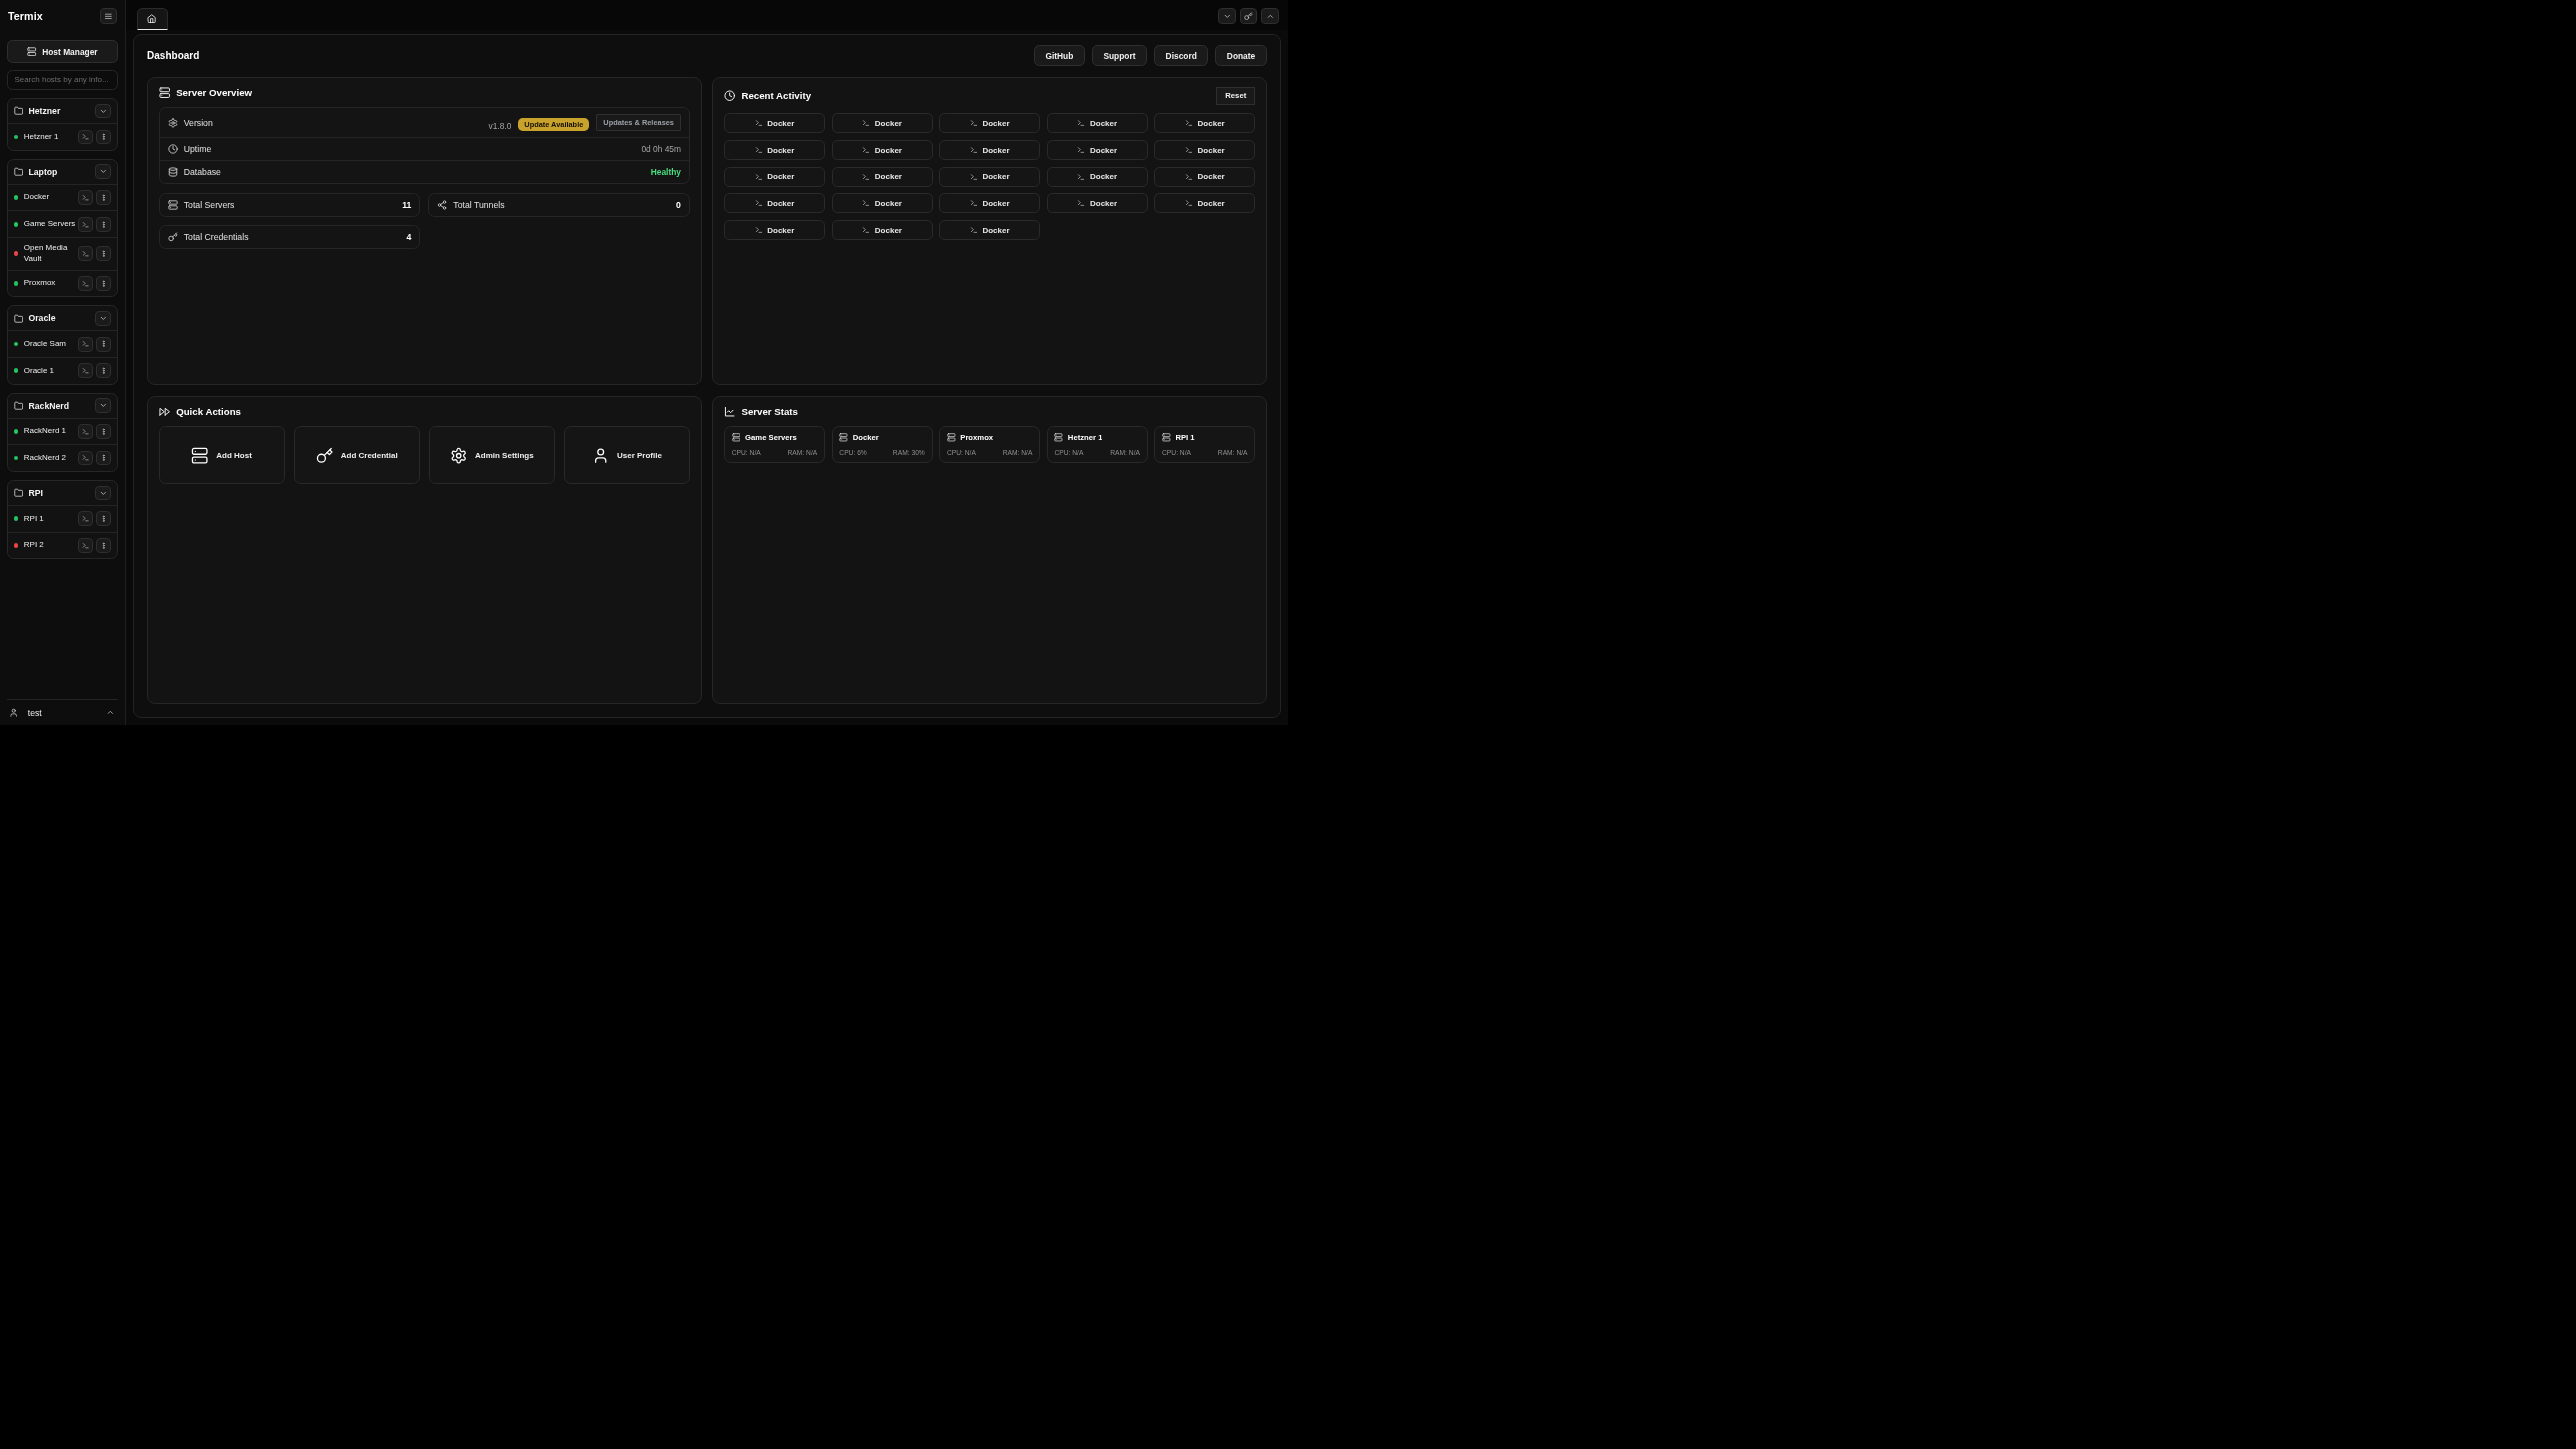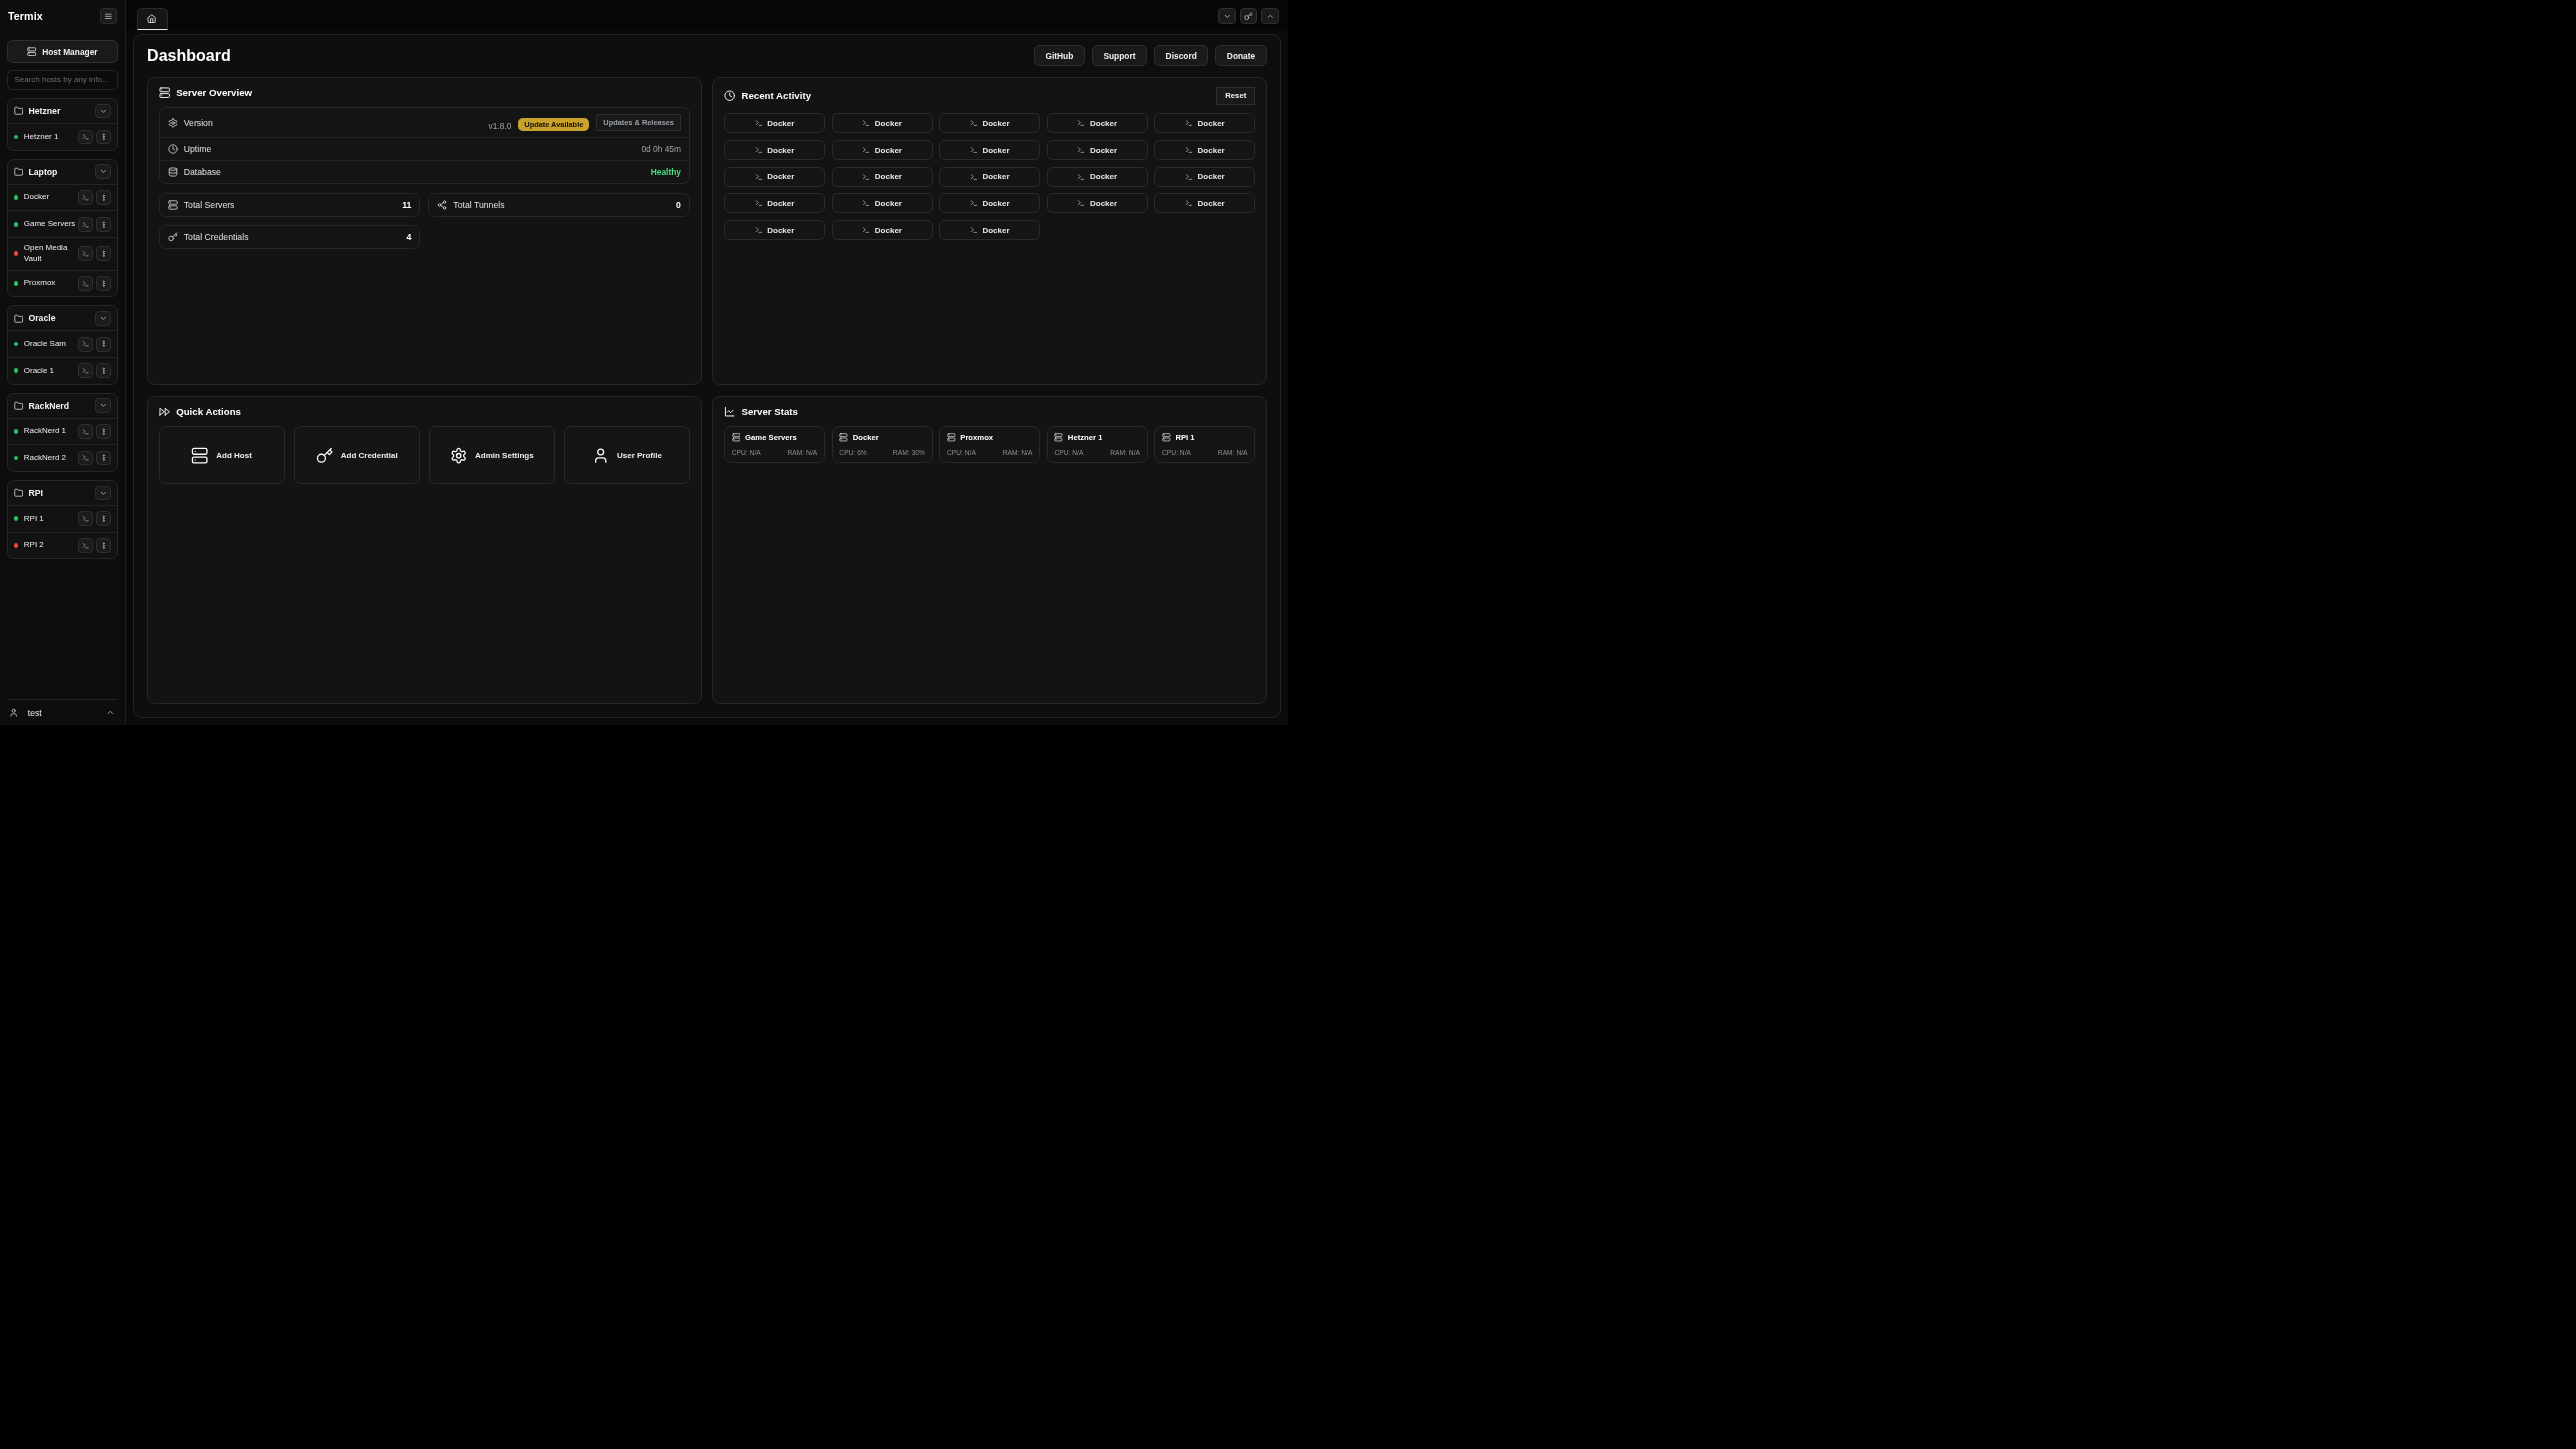--- a/index.html
+++ b/index.html
@@ -42,21 +42,21 @@
 
   
   .main{flex:1;display:flex;flex-direction:column;min-width:0}
   .tabbar{height:29.5px;display:flex;align-items:flex-end;justify-content:space-between;padding:4px 9.4px 0 10.7px;background:#070707}
   .tab{width:31px;height:22px;display:flex;align-items:center;justify-content:center;background:#151515;border:0.7px solid #2b2b2b;border-bottom:1.3px solid #e8e8e8;border-radius:5.4px 5.4px 0 0;color:#fff;cursor:pointer}
   .tab .ico{width:9.4px;height:9.4px}
   .tab-actions{display:flex;gap:4px;align-items:center;padding-bottom:5.4px}
 
   .page-panel{flex:1;margin:4px 6.7px 6.7px;background:#0e0e0e;border:0.7px solid #232323;border-radius:8px;display:flex;flex-direction:column;overflow:hidden}
   .page-header{display:flex;align-items:center;justify-content:space-between;padding:10.7px 13.4px 9.4px}
-  .page-title{font-size:16px;font-weight:700;color:#fff}
+  .page-title{font-size:10px;font-weight:700;color:#fff}
   .header-buttons{display:flex;gap:6.7px}
   .hdr-btn{height:21px;padding:0 10.7px;background:#1a1a1a;border:0.7px solid #2f2f2f;border-radius:5.4px;color:#f0f0f0;font-size:8.4px;font-weight:600;cursor:pointer;font-family:inherit}
 
   .grid{flex:1;display:grid;grid-template-columns:1fr 1fr;grid-template-rows:1fr 1fr;gap:10.7px;padding:1.3px 13.4px 13.4px;min-height:0}
   .card{background:#131313;border:0.7px solid #262626;border-radius:8px;padding:9.4px 10.7px;overflow:hidden;display:flex;flex-direction:column;min-height:0}
   .card-header{display:flex;align-items:center;justify-content:space-between;margin-bottom:8.7px}
   .ch-left{display:flex;align-items:center;gap:6px}
   .card-title{font-size:9.7px;font-weight:700;color:#fff}
   .ch-left .ico{width:11.4px;height:11.4px;color:#fff}
 

